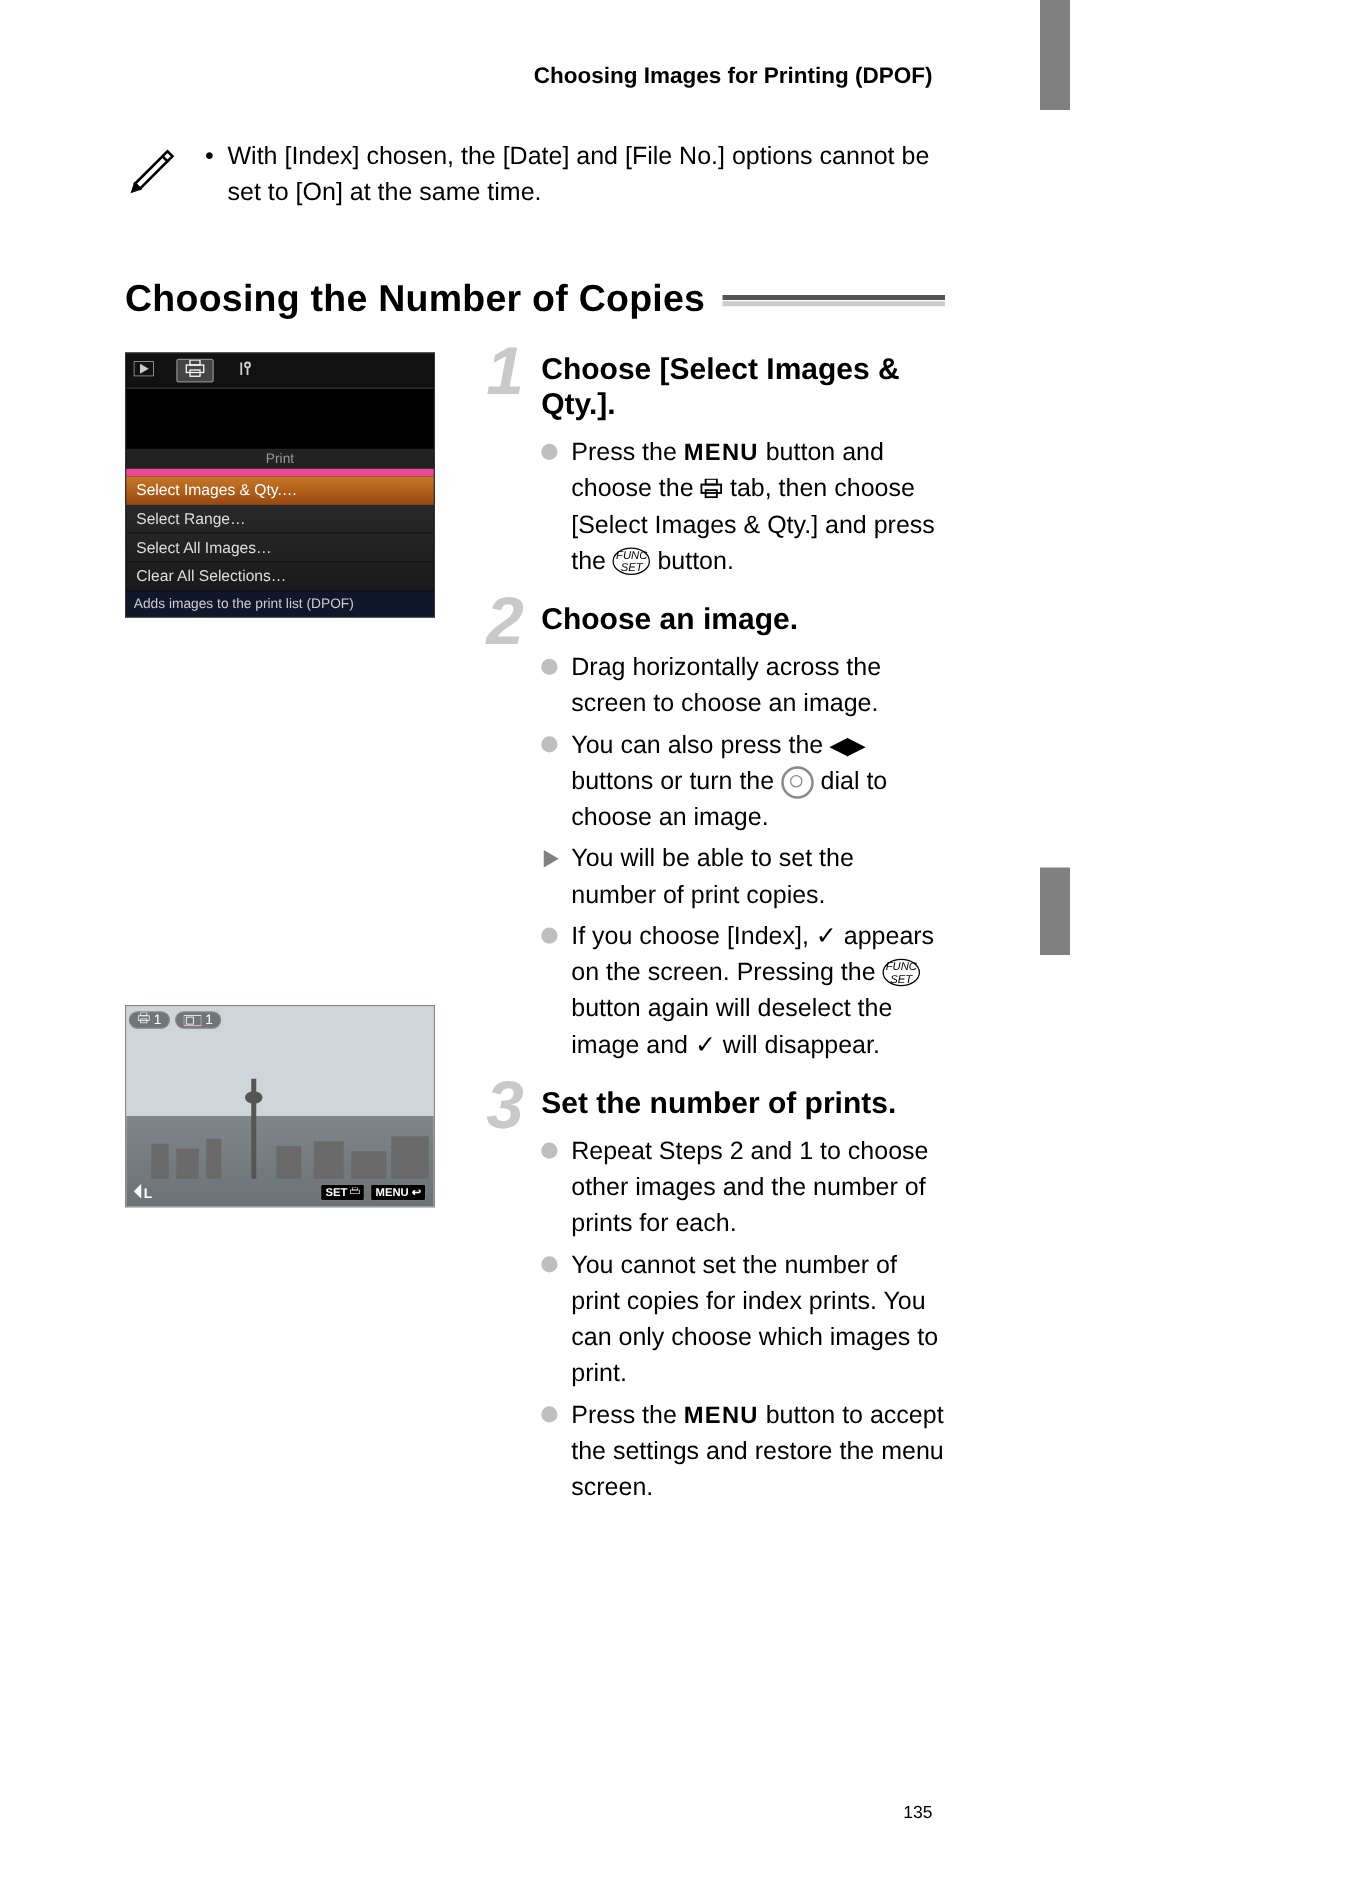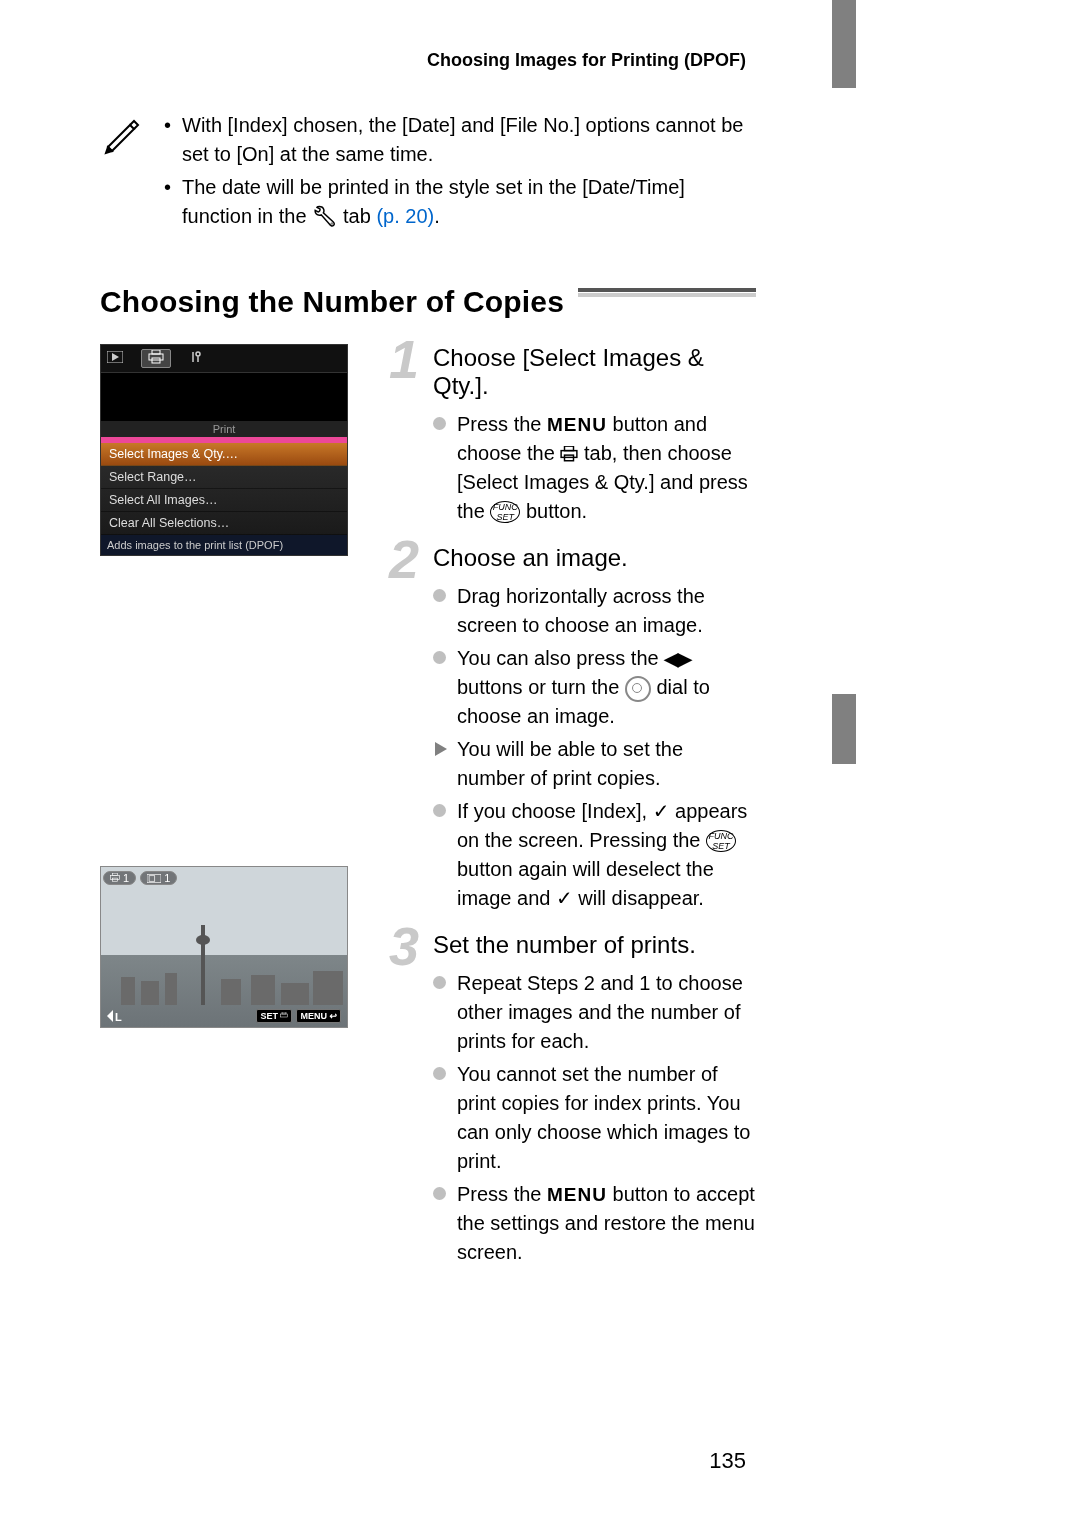--- a/index.html
+++ b/index.html
@@ -67,21 +67,21 @@
   .note-list li::before {
     content: "•";
     position: absolute;
     left: 0;
     top: 0;
   }
   .wrench-icon { font-weight: bold; display:inline-block;}
   .pref { color: #0066cc; }
   .section-title-row {
     display: flex;
-    align-items: flex-start;
+    align-items: center;
     margin: 20px 0 25px 0;
   }
   .section-title {
     font-size: 30px;
     font-weight: 900;
     letter-spacing: 0.2px;
     font-family: Arial, sans-serif;
     margin: 0;
   }
   .title-rule {
@@ -219,21 +219,21 @@
     font-style: italic;
     color: #c9c9c9;
     font-family: Arial, sans-serif;
     z-index: 0;
     line-height: 1;
   }
   .step-title {
     position: relative;
     z-index: 1;
     font-size: 24px;
-    font-weight: normal;
+    font-weight: bold;
     margin: 0 0 10px 0;
   }
   .bullets {
     list-style: none;
     margin: 0;
     padding: 0;
     font-size: 20px;
     line-height: 1.45;
   }
   .bullets li {
@@ -286,23 +286,23 @@
     vertical-align:middle;
   }
   .dial-icon::after{
     content:"";position:absolute;left:5px;top:5px;width:8px;height:8px;border:1.5px solid #888;border-radius:50%;
   }
   .arrows-lr, .arrows-ud { font-size:18px; font-weight:bold; }
   .check { font-size:20px; }
   .print-tab-icon svg{width:18px;height:16px;vertical-align:-2px;}
   .page-number {
     position: absolute;
-    bottom: 47px;
+    bottom: 64px;
     right: 110px;
-    font-size: 22px;
+    font-size: 14px;
   }
 </style>
 </head>
 <body>
 
 <div class="page">
   <div class="side-tab-top"></div>
   <div class="side-tab-mid"></div>
 
   <div class="running-head">Choosing Images for Printing (DPOF)</div>
@@ -312,23 +312,20 @@
       <svg viewBox="0 0 44 44">
           <g fill="none" stroke="#000" stroke-width="2">
         <path d="M8 36 L30 14 L34 18 L12 40 Z"></path>
         <path d="M8 36 L6 42 L12 40 Z" fill="#000"></path>
         <path d="M30 14 L34 10 L38 14 L34 18"></path>
       </g>
         </svg>
     </span>
     <ul class="note-list">
       <li>With [Index] chosen, the [Date] and [File No.] options cannot be set to [On] at the same time.</li>
-      <li>
-        <span>The date will be printed in the style set in the [Date/Time] function in the </span><span class="wrench-icon">🔧︎</span><span> tab </span><span class="pref">(p. 20)</span><span>.</span>
-      </li>
     </ul>
   </div>
 
   <div class="section-title-row">
     <h2 class="section-title">Choosing the Number of Copies</h2>
     <div class="title-rule"></div>
   </div>
 
   <div class="columns">
 

